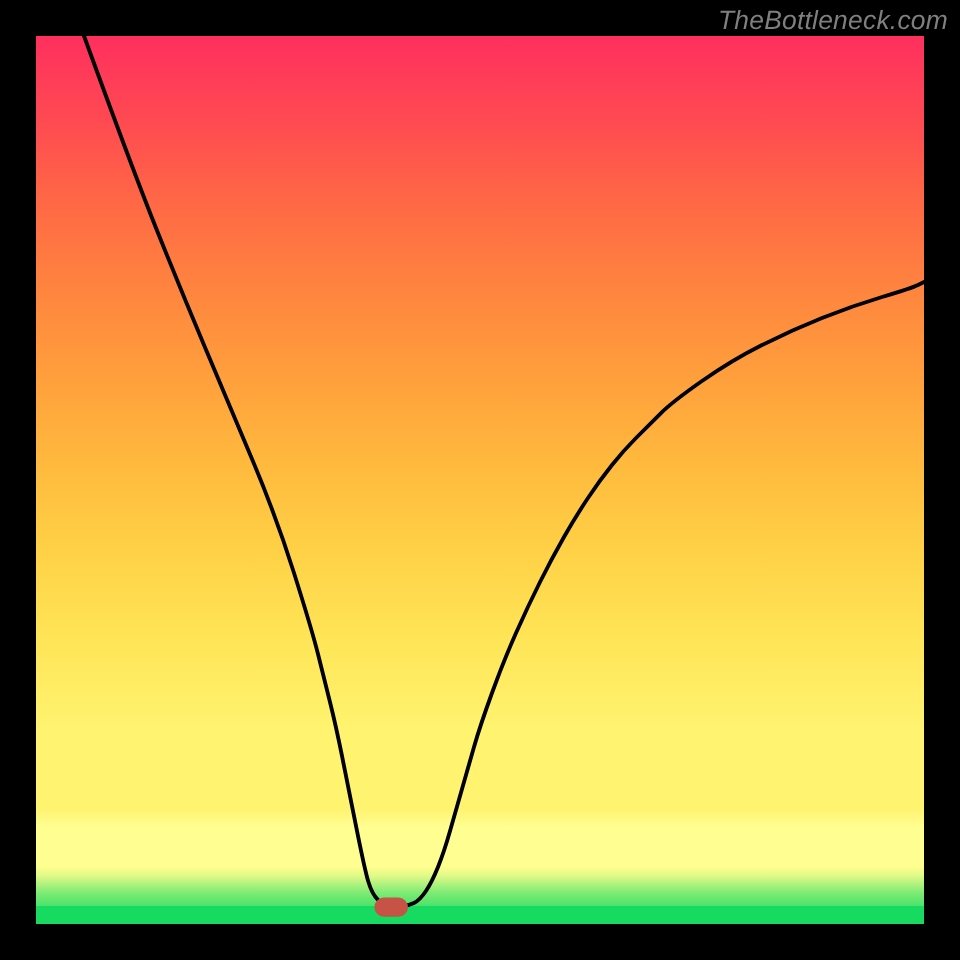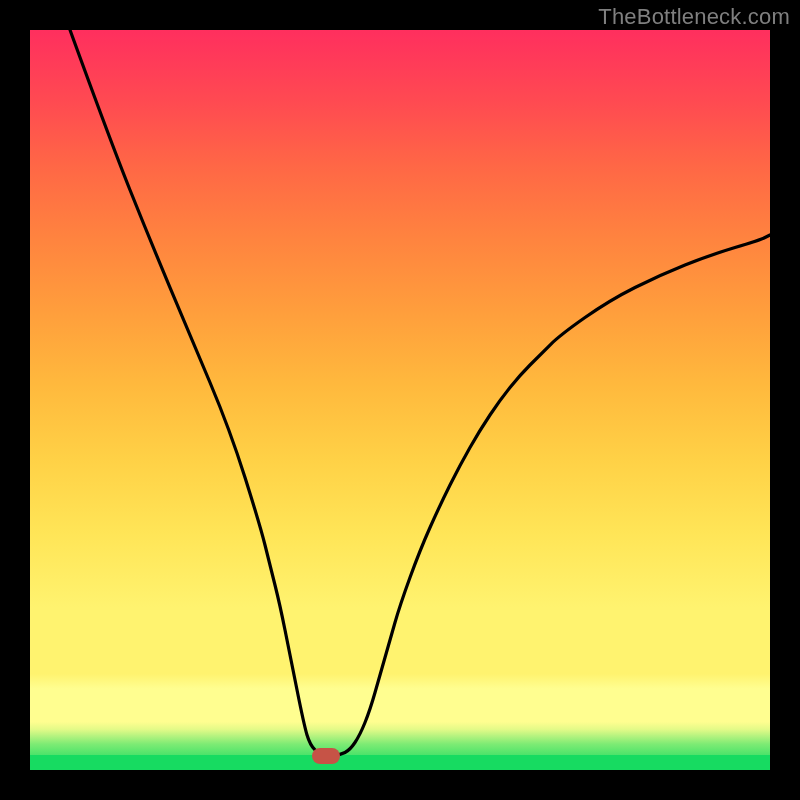--- a/index.html
+++ b/index.html
@@ -11,20 +11,21 @@
     overflow: hidden;
     font-family: Arial, Helvetica, sans-serif;
   }
   .frame {
     position: absolute;
     left: 0;
     top: 0;
     width: 800px;
     height: 644px;
     background: #000;
+    font-style: italic;
   }
   .plot {
     position: absolute;
     left: 30px;
     top: 30px;
     width: 740px;
     height: 740px;
     background: linear-gradient(
       to top,
       #17db61 0%,

